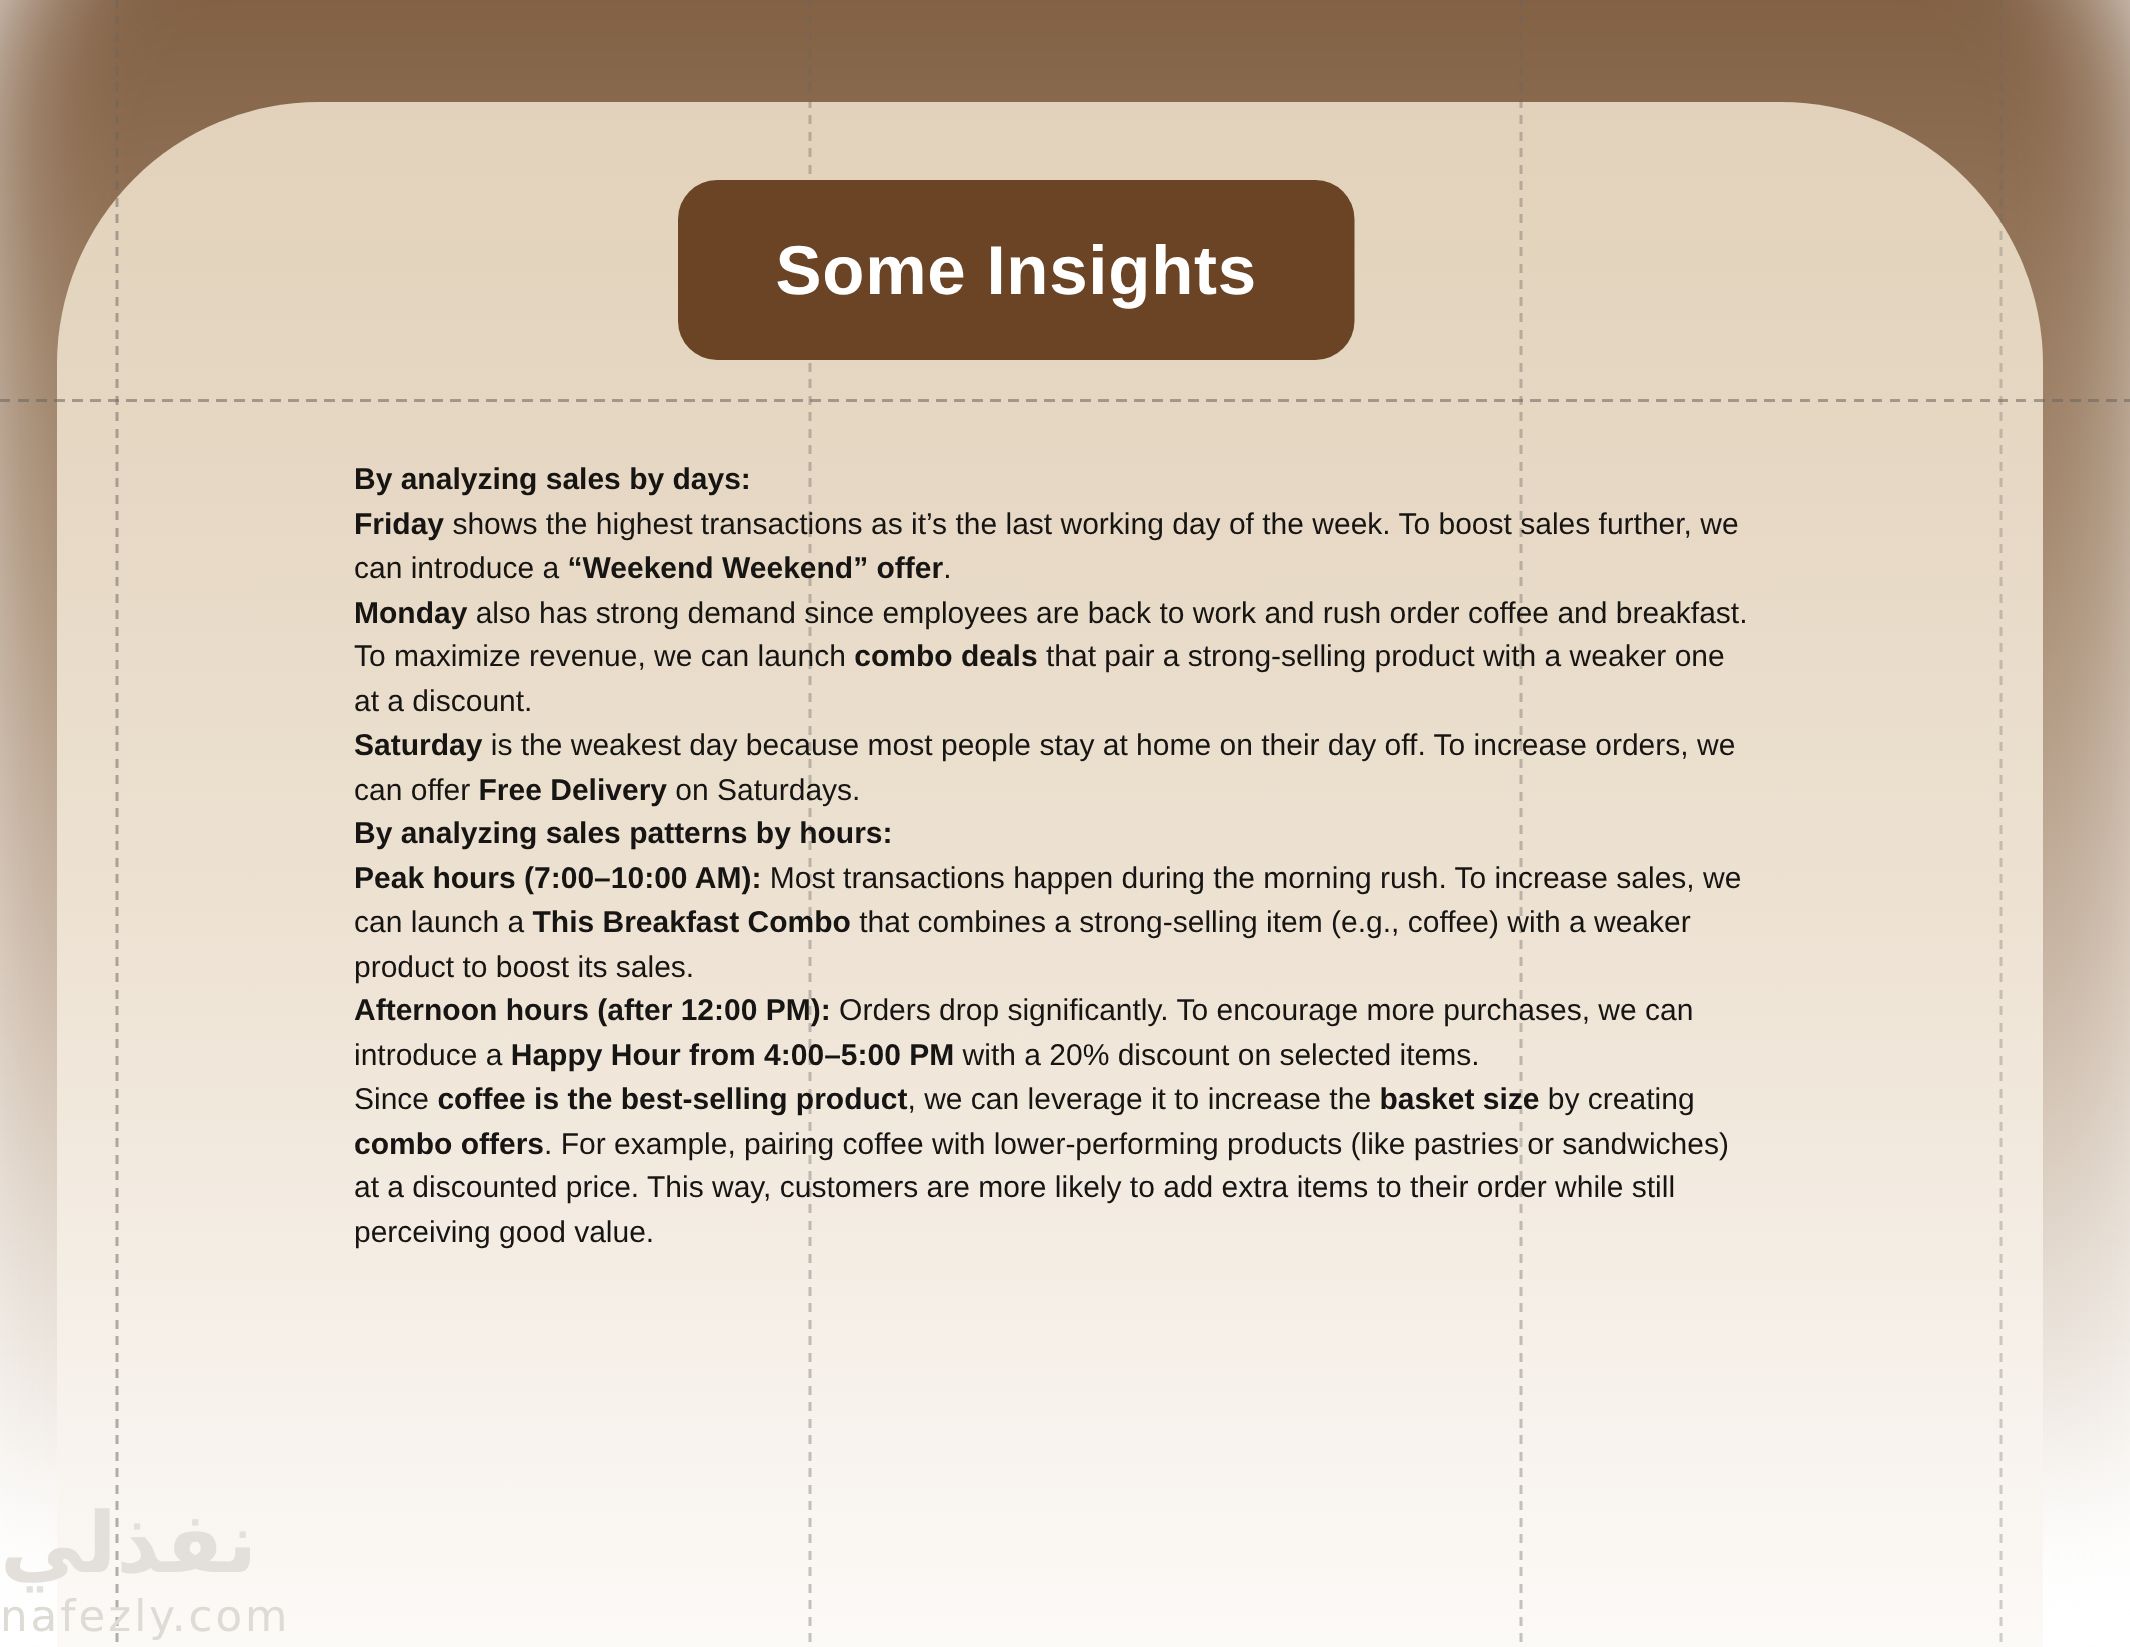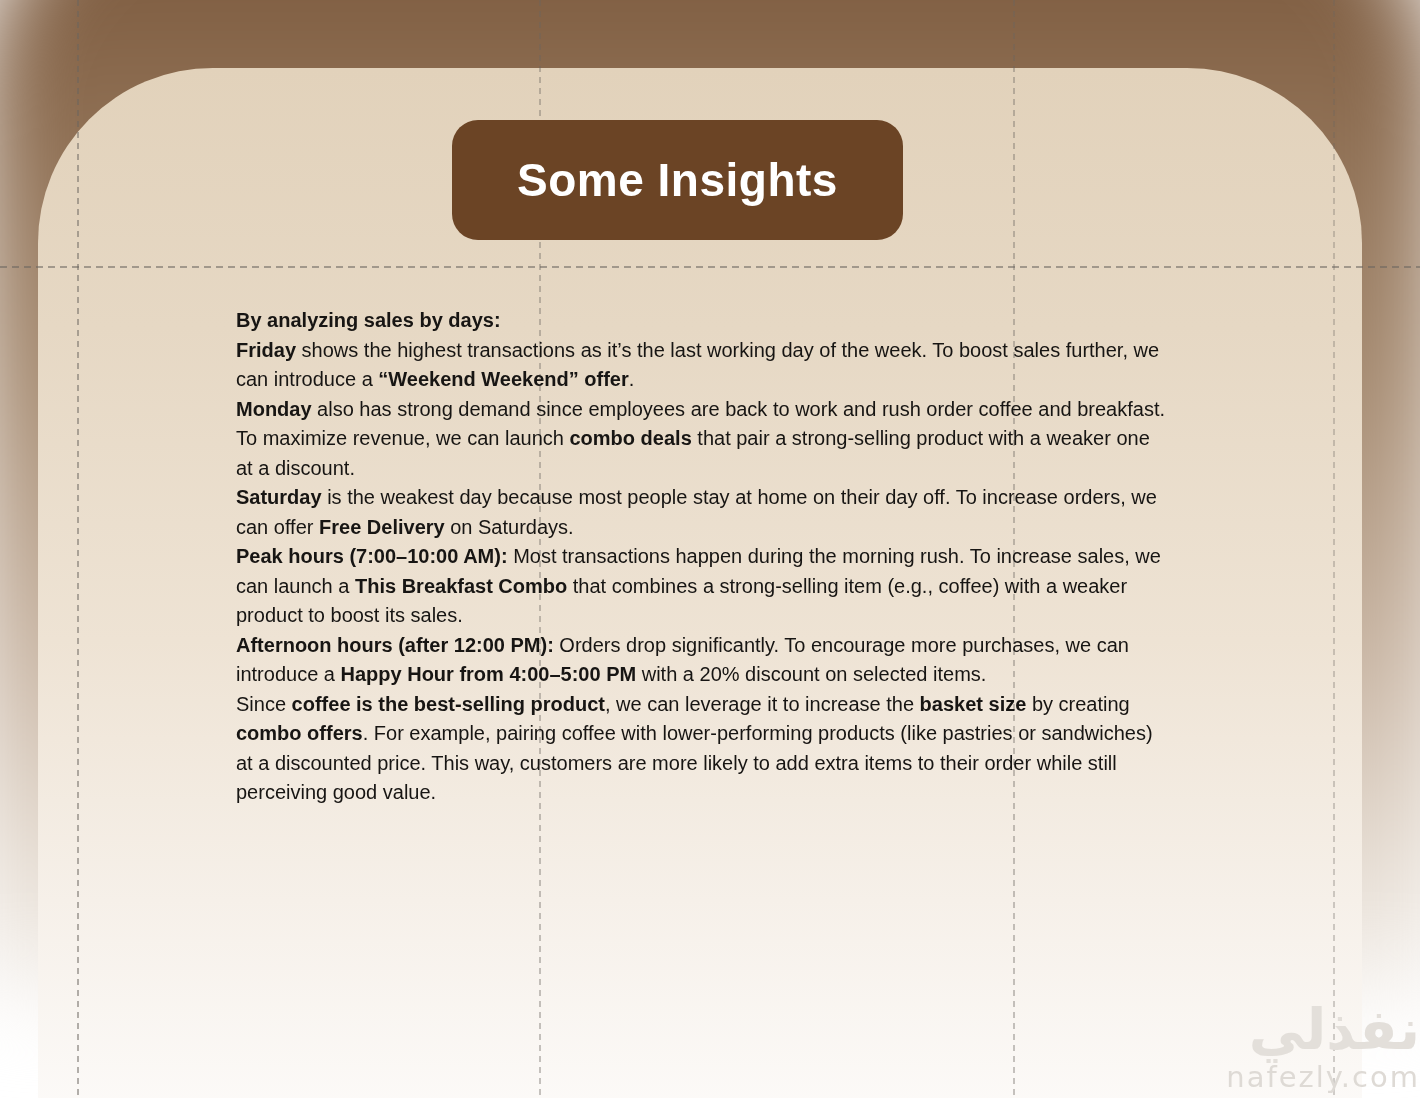--- a/index.html
+++ b/index.html
@@ -98,21 +98,21 @@
   }
   .content p { margin: 0; }
   .content .bold, .content .heading { font-weight: 700; }
   .sp0 { margin-top: 0; }
   .sp1 { margin-top: 29.5px; }
   .sp2 { margin-top: 59px; }
   .watermark {
     position: absolute;
     left: 0; right: 0;
     top: 1000px;
-    text-align: right;
+    text-align: left;
     z-index: 6;
     pointer-events: none;
   }
   .wm-logo {
     font-family: "DejaVu Sans", sans-serif;
     font-size: 56px;
     font-weight: 700;
     line-height: 60px;
     color: #e3dfda;
   }
@@ -140,20 +140,21 @@
 
   <div class="title-pill">
     <span>Some Insights</span>
   </div>
 
   <div class="content" id="content">
       <p class="sp0 heading"><span class="bold">By analyzing sales by days:</span></p>
       <p class="sp0"><span class="bold">Friday</span><span> shows the highest transactions as it’s the last working day of the week. To boost sales further, we can introduce a </span><span class="bold">“Weekend Weekend” offer</span><span>.</span></p>
       <p class="sp1"><span class="bold">Monday</span><span> also has strong demand since employees are back to work and rush order coffee and breakfast. To maximize revenue, we can launch </span><span class="bold">combo deals</span><span> that pair a strong-selling product with a weaker one at a discount.</span></p>
       <p class="sp1"><span class="bold">Saturday</span><span> is the weakest day because most people stay at home on their day off. To increase orders, we can offer </span><span class="bold">Free Delivery</span><span> on Saturdays.</span></p>
+      <p class="sp2 heading"><span class="bold">By analyzing sales patterns by hours:</span></p>
       <p class="sp0"><span class="bold">Peak hours (7:00–10:00 AM):</span><span> Most transactions happen during the morning rush. To increase sales, we can launch a </span><span class="bold">This Breakfast Combo</span><span> that combines a strong-selling item (e.g., coffee) with a weaker product to boost its sales.</span></p>
       <p class="sp0"><span class="bold">Afternoon hours (after 12:00 PM):</span><span> Orders drop significantly. To encourage more purchases, we can introduce a </span><span class="bold">Happy Hour from 4:00–5:00 PM</span><span> with a 20% discount on selected items.</span></p>
       <p class="sp2"><span>Since </span><span class="bold">coffee is the best-selling product</span><span>, we can leverage it to increase the </span><span class="bold">basket size</span><span> by creating </span><span class="bold">combo offers</span><span>. For example, pairing coffee with lower-performing products (like pastries or sandwiches) at a discounted price. This way, customers are more likely to add extra items to their order while still perceiving good value.</span></p>
     </div>
 
   <div class="watermark">
     <div class="wm-logo">نفذلي</div>
     <div class="wm-domain">nafezly.com</div>
   </div>
 </div>

